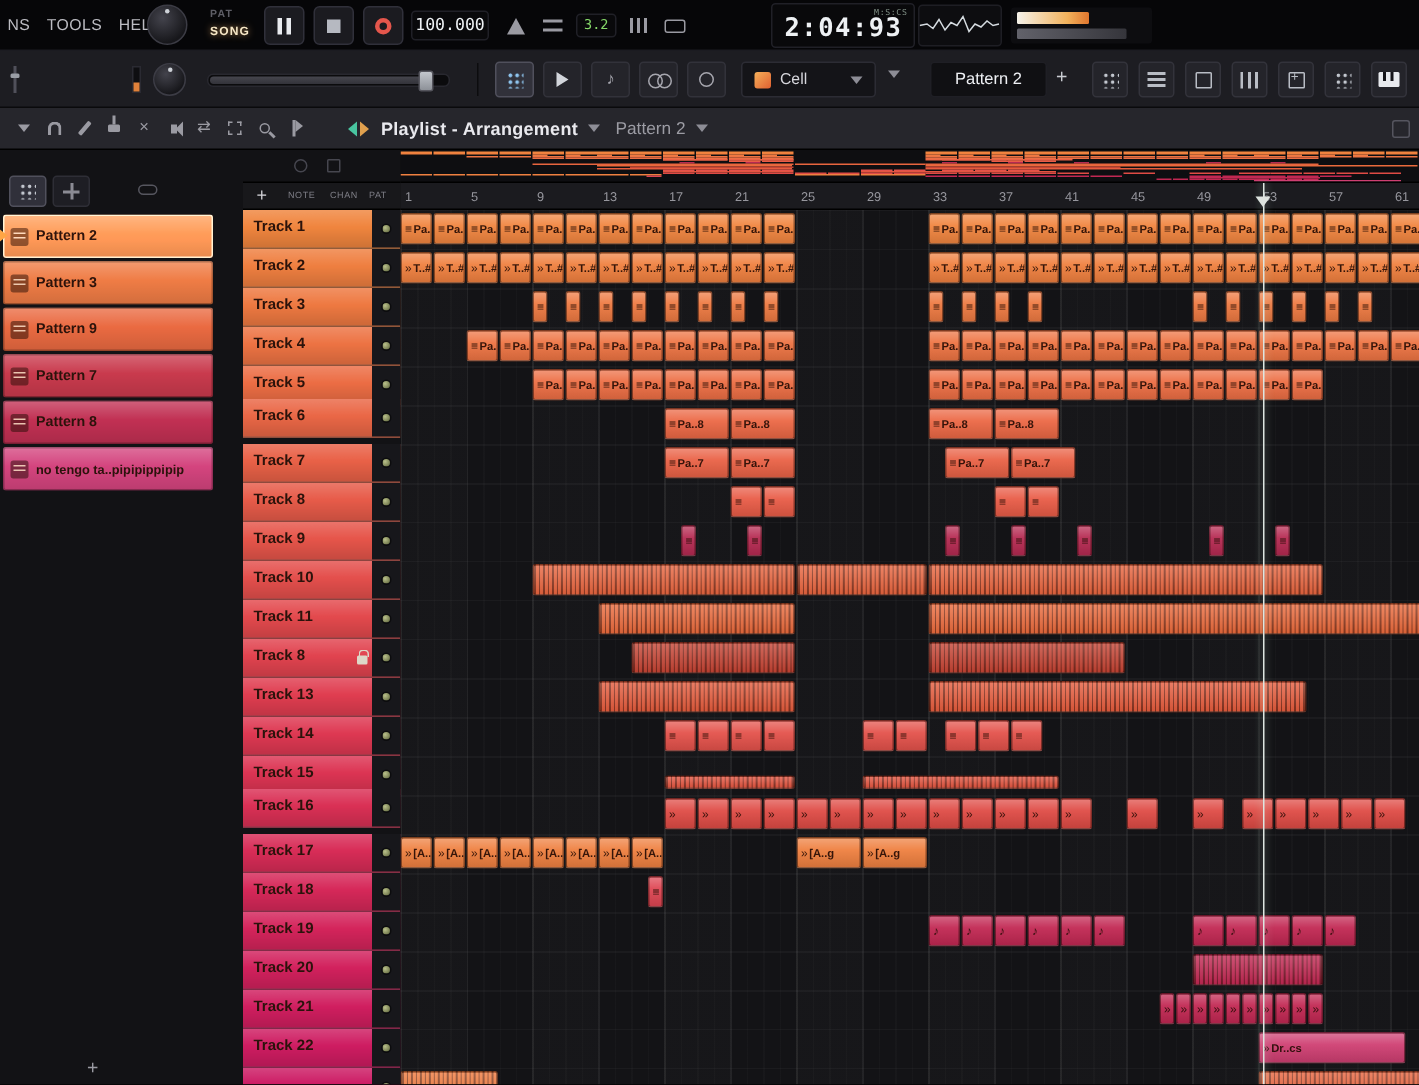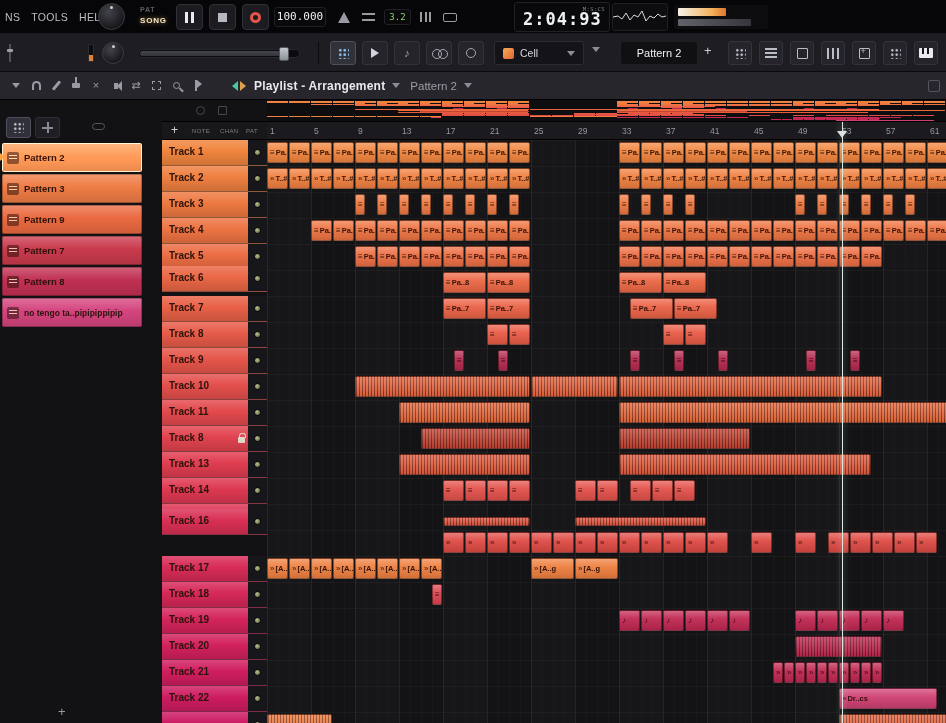--- a/index.html
+++ b/index.html
@@ -678,21 +678,21 @@
             <div class="ledzone">
               <div class="led"></div>
             </div>
           </div>
           <div class="thead" style="top: 364px; background-color: rgb(220, 52, 83);">
             <span class="tname">Track 15</span>
             <div class="ledzone">
               <div class="led"></div>
             </div>
           </div>
-          <div class="thead" style="top: 369px; background-color: rgb(218, 48, 85);">
+          <div class="thead" style="top: 386px; background-color: rgb(218, 48, 85);">
             <span class="tname">Track 16</span>
             <div class="ledzone">
               <div class="led"></div>
             </div>
           </div>
           <div class="thead" style="top: 416px; background-color: rgb(216, 44, 87);">
             <span class="tname">Track 17</span>
             <div class="ledzone">
               <div class="led"></div>
             </div>

